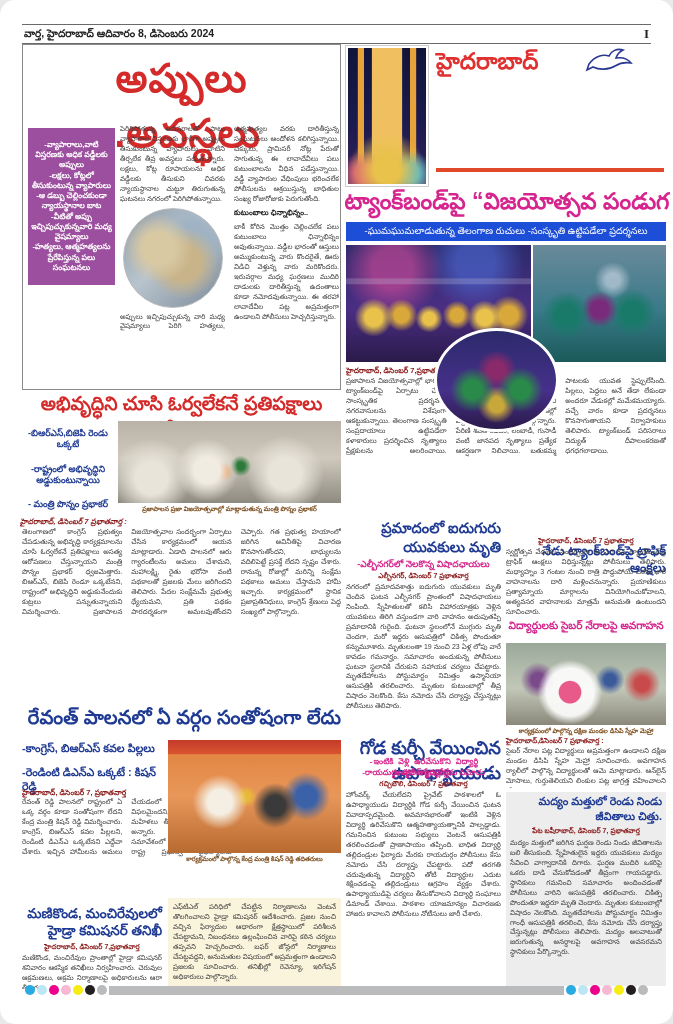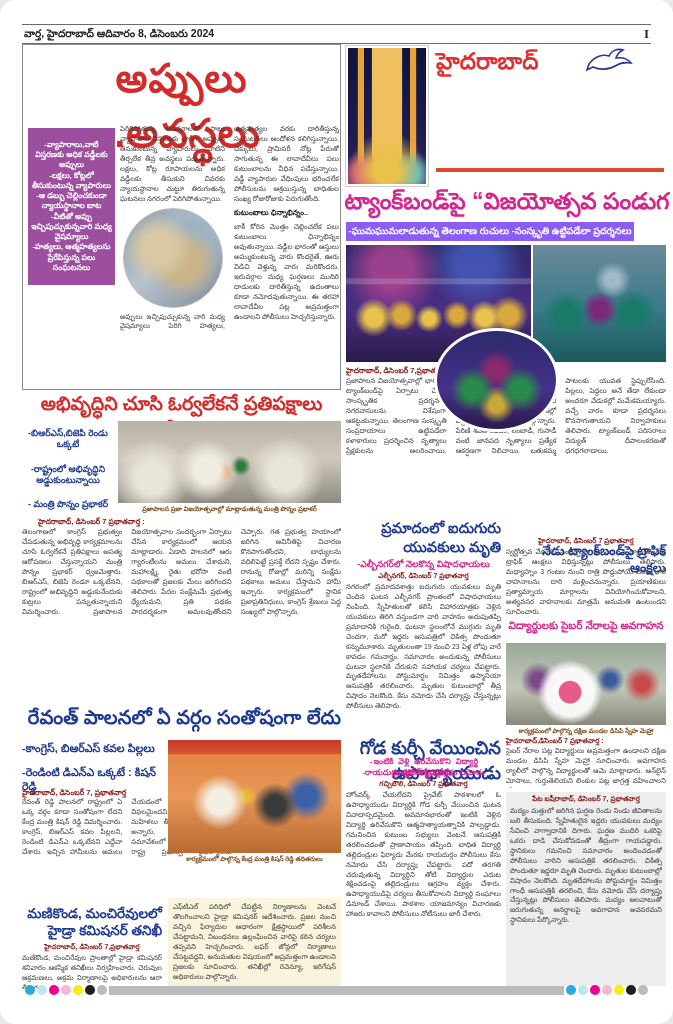--- a/index.html
+++ b/index.html
@@ -62,21 +62,21 @@
     left: 118px; top: 421px; width: 223px; height: 82px;
     background:
       radial-gradient(circle at 15% 70%, #e8e4da 0 8%, transparent 20%),
       radial-gradient(circle at 40% 60%, #f0ece2 0 9%, transparent 22%),
       radial-gradient(circle at 55% 55%, #2d7a3a 0 3%, transparent 8%),
       radial-gradient(circle at 47% 62%, #e07020 0 3%, transparent 8%),
       radial-gradient(circle at 75% 65%, #e8e4da 0 9%, transparent 22%),
       linear-gradient(180deg, #b9b2a6 0%, #cfc9bd 45%, #8e8a80 100%);
   }
   .dev-caption { left: 118px; top: 505px; width: 223px; font-size: 6.4px; color: #7a4a1a; text-align: center; font-weight: bold; }
-  .dev-byline { left: 38px; top: 517px; }
+  .dev-byline { left: 20px; top: 517px; font-style: italic; }
   .dev-body { left: 22px; top: 527px; width: 319px; height: 172px; }
 
   
   .rev-headline { left: 22px; top: 706px; width: 319px; font-size: 19.5px; }
   .rev-bullets { left: 22px; top: 742px; width: 142px; display: flex; flex-direction: column; gap: 10px; }
   .rev-bullets div { color: #1f3a93; font-weight: bold; font-size: 11px; line-height: 1.25; }
   .rev-photo {
     left: 168px; top: 740px; width: 173px; height: 113px; z-index: 3;
     background:
       linear-gradient(180deg, #c43a2a 0%, #d8542f 12%, transparent 13%),
@@ -112,22 +112,22 @@
       linear-gradient(180deg, #10143a 0%, #1c1a4e 55%, #35235e 100%);
   }
   .mast-city { left: 436px; top: 48px; font-size: 23px; font-weight: bold; color: #e03131;
     text-shadow: -1px -1px 0 #fff, 1px -1px 0 #fff, -1px 1px 0 #fff, 1px 1px 0 #fff; }
   .mast-dove { left: 585px; top: 46px; }
   .mast-title { left: 438px; top: 56px; width: 228px; font-size: 88px; font-weight: bold; color: #2b3990; text-align: center; line-height: 1.1; }
   .mast-rule { left: 436px; top: 168px; width: 228px; height: 4px; background: #e0482a; }
 
   
   .tb-headline { left: 344px; top: 188px; width: 326px; font-size: 23px; }
-  .tb-subbar { left: 346px; top: 222px; width: 288px; height: 19px; background: #8b5cf6;
-    color: #fff; font-weight: bold; font-size: 9.5px; display: flex; align-items: center; justify-content: center; }
+  .tb-subbar { left: 346px; top: 222px; width: 320px; height: 19px; background: #1d4ed8;
+    color: #fff; font-weight: normal; font-size: 9.5px; display: flex; align-items: center; justify-content: center; }
   .tb-photo-a {
     left: 346px; top: 245px; width: 185px; height: 117px;
     background:
       linear-gradient(180deg, transparent 28%, rgba(200,200,220,.25) 29% 33%, transparent 34%),
       radial-gradient(circle at 15% 62%, #e8c24a 0 5%, transparent 11%),
       radial-gradient(circle at 30% 60%, #d8a83a 0 5%, transparent 11%),
       radial-gradient(circle at 45% 63%, #e8c24a 0 5%, transparent 11%),
       radial-gradient(circle at 60% 60%, #d8a83a 0 5%, transparent 11%),
       radial-gradient(circle at 75% 62%, #e8c24a 0 5%, transparent 11%),
       radial-gradient(circle at 88% 60%, #d8a83a 0 5%, transparent 11%),
@@ -307,20 +307,21 @@
 
   <div class="abs headline-mag cyber-headline">విద్యార్థులకు సైబర్ నేరాలపై అవగాహన</div>
   <div class="abs cyber-photo"></div>
   <div class="abs cyber-caption">కార్యక్రమంలో పాల్గొన్న దక్షిణ మండల డిసిపి స్నేహ మెహ్రా</div>
   <div class="abs byline cyber-byline">హైదరాబాద్,డిసెంబర్ 7 ప్రభాతవార్త :</div>
   <div class="abs body-text cyber-body">
     <p>సైబర్ నేరాల పట్ల విద్యార్థులు అప్రమత్తంగా ఉండాలని దక్షిణ మండల డిసిపి స్నేహ మెహ్రా సూచించారు. అవగాహన ర్యాలీలో పాల్గొన్న విద్యార్థులతో ఆమె మాట్లాడారు. ఆన్‌లైన్ మోసాలు, గుర్తుతెలియని లింకుల పట్ల జాగ్రత్త వహించాలని కోరారు.</p>
   </div>
 
   <div class="abs liquor-block">
+    <div class="headline-blue liquor-headline">మద్యం మత్తులో రెండు నిండు జీవితాలు చిత్తు.</div>
     <span class="byline liquor-byline">పేట బషీరాబాద్, డిసెంబర్ 7, ప్రభాతవార్త</span>
     <div class="body-text" style="height:160px;">
       <p>మద్యం మత్తులో జరిగిన ఘర్షణ రెండు నిండు జీవితాలను బలి తీసుకుంది. స్నేహితులైన ఇద్దరు యువకులు మద్యం సేవించి వాగ్వాదానికి దిగారు. ఘర్షణ ముదిరి ఒకరిపై ఒకరు దాడి చేసుకోవడంతో తీవ్రంగా గాయపడ్డారు. స్థానికులు గమనించి సమాచారం అందించడంతో పోలీసులు వారిని ఆసుపత్రికి తరలించారు. చికిత్స పొందుతూ ఇద్దరూ మృతి చెందారు. మృతుల కుటుంబాల్లో విషాదం నెలకొంది. మృతదేహాలను పోస్టుమార్టం నిమిత్తం గాంధీ ఆసుపత్రికి తరలించి, కేసు నమోదు చేసి దర్యాప్తు చేస్తున్నట్లు పోలీసులు తెలిపారు. మద్యం అలవాటుతో జరుగుతున్న అనర్థాలపై అవగాహన అవసరమని స్థానికులు పేర్కొన్నారు.</p>
     </div>
   </div>
 
   <div class="abs marks">
     <span class="dot c-cyan"></span>
     <span class="dot c-lcyan"></span>
     <span class="dot c-mag"></span>

